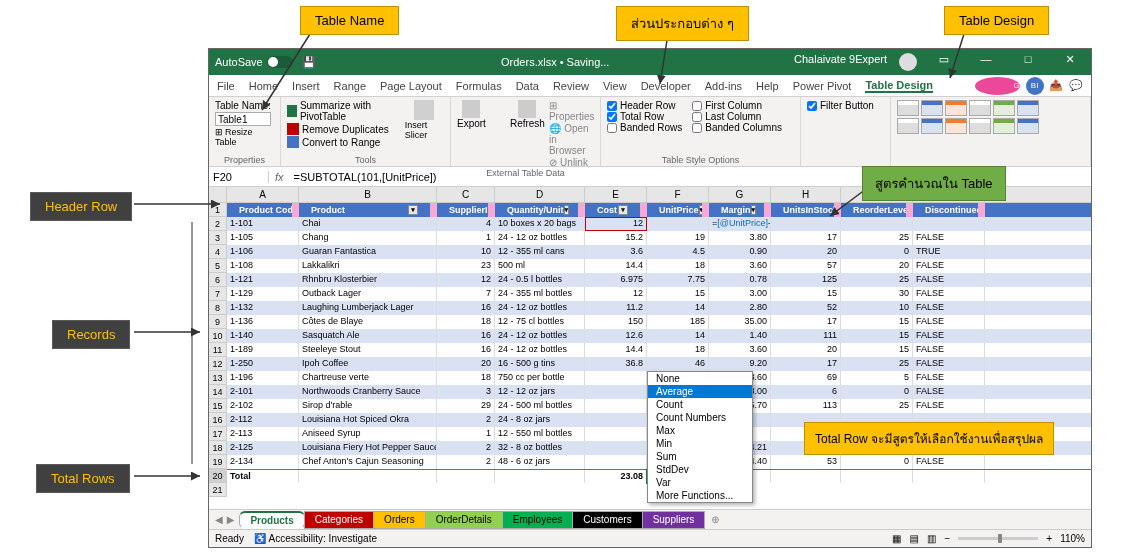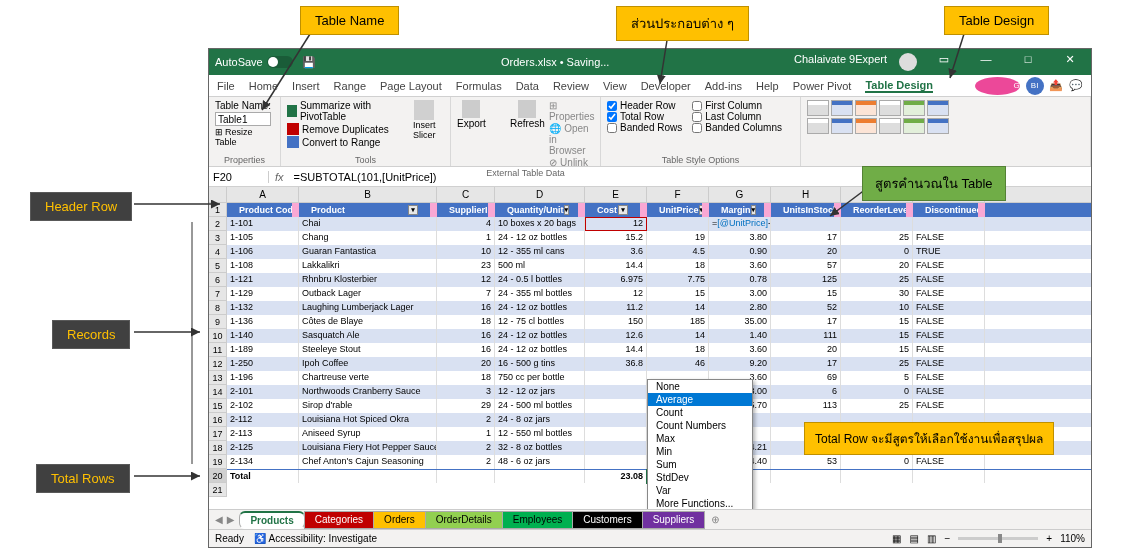--- a/index.html
+++ b/index.html
@@ -209,21 +209,21 @@
               <span class="mini-icon" style="background:#C00000;"></span>
               <span>Remove Duplicates</span>
             </span>
           <span>
               <span class="mini-icon" style="background:#4472C4;"></span>
               <span>Convert to Range</span>
             </span>
         </div>
         <div class="ribbon-slicer">
           <span class="icon"></span>
-          <span style="font-size:9px;text-align:center;">Insert Slicer</span>
+          <span style="font-size:9px;text-align:left;">Insert Slicer</span>
         </div>
       </div>
       <div class="ribbon-group-title">Tools</div>
     </div>
     <div class="ribbon-group" style="width:150px;">
       <div style="display:flex;gap:4px;">
         <div class="export-group">
           <div class="export-item">
               <span class="icon"></span>
               <span>Export</span>
@@ -266,20 +266,26 @@
               <input type="checkbox" style="">
               <span>Last Column</span>
             </div>
           <div class="checkbox-row">
               <input type="checkbox" style="">
               <span>Banded Columns</span>
             </div>
         </div>
       </div>
       <div class="ribbon-group-title">Table Style Options</div>
+    </div>
+    <div class="ribbon-group" style="width:90px;border-right:1px solid #d8d8d8;">
+      <div class="checkbox-row">
+          <input type="checkbox" checked="" style="">
+          <span>Filter Button</span>
+        </div>
     </div>
     <div class="ribbon-group" style="flex:1;">
       <div class="style-swatches">
         <span class="swatch"></span>
         <span class="swatch blue"></span>
         <span class="swatch orange"></span>
         <span class="swatch"></span>
         <span class="swatch green"></span>
         <span class="swatch blue"></span>
         <span class="swatch"></span>
@@ -604,21 +610,21 @@
             <div class="td c-d"></div>
             <div class="td c-e num">23.08</div>
             <div class="td c-f num" style="outline:2px solid #217346;outline-offset:-1px;">28.66 <span style="font-size:7px;">▾</span></div>
             <div class="td c-g"></div>
             <div class="td c-h"></div>
             <div class="td c-i"></div>
             <div class="td c-j"></div>
           </div>
         </div>
 
-      <div class="agg-dropdown" style="left:420px;top:192px;width:106px;" id="agg-dd">
+      <div class="agg-dropdown" style="left:420px;top:184px;width:106px;" id="agg-dd">
           <div>None</div>
           <div class="sel">Average</div>
           <div>Count</div>
           <div>Count Numbers</div>
           <div>Max</div>
           <div>Min</div>
           <div>Sum</div>
           <div>StdDev</div>
           <div>Var</div>
           <div>More Functions...</div>

